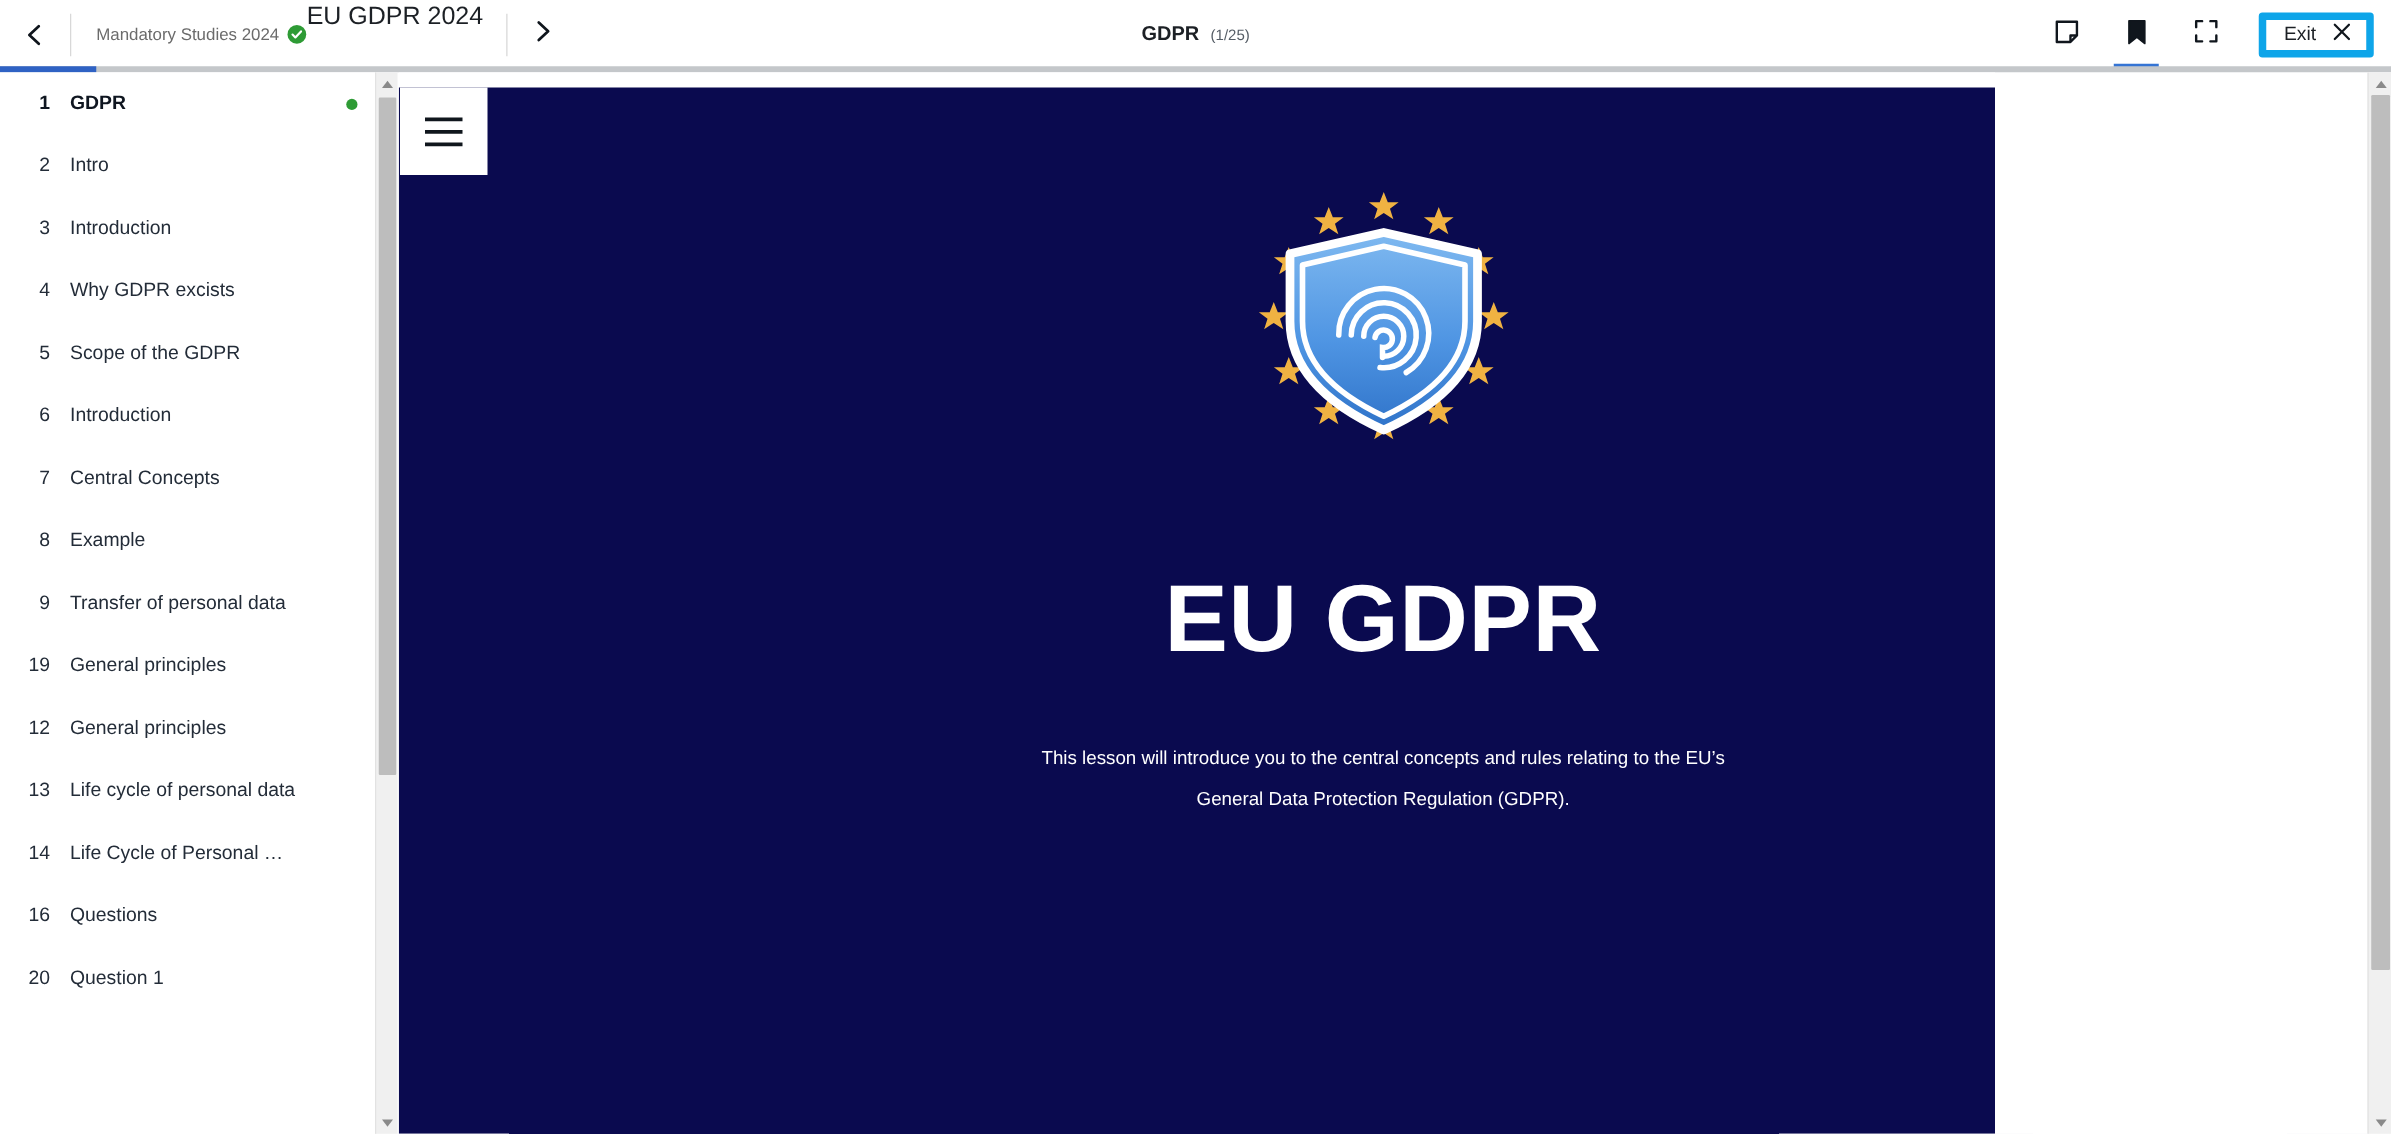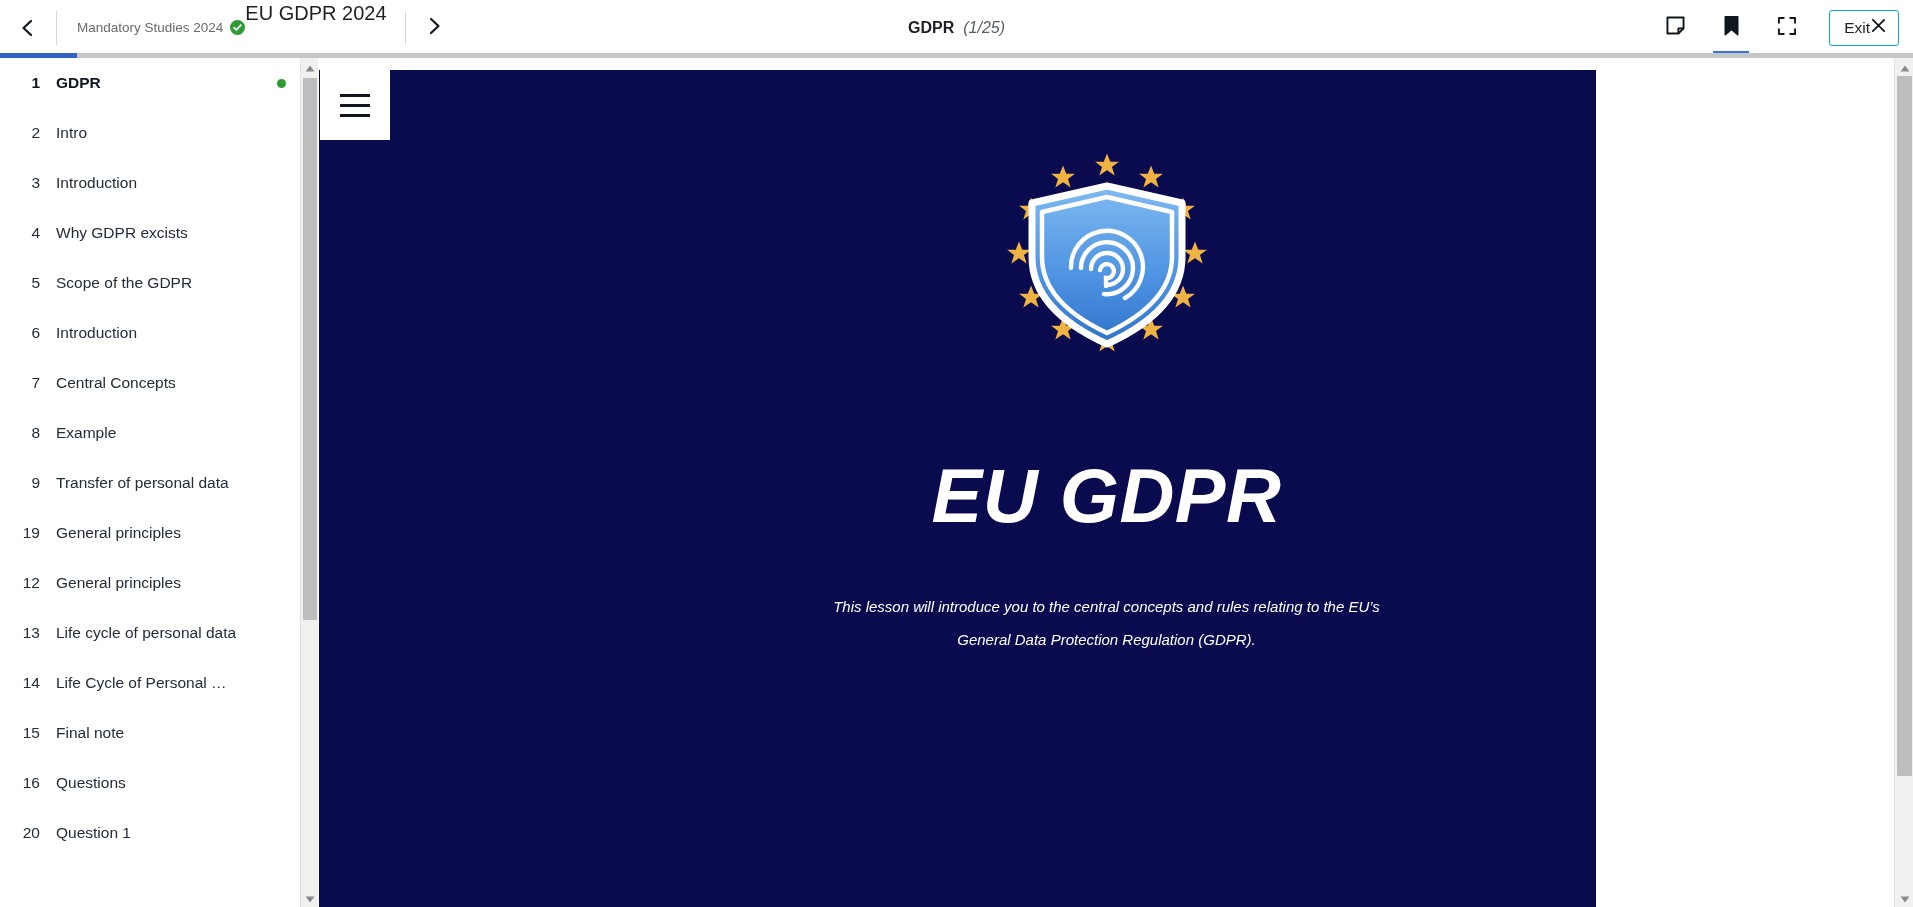--- a/index.html
+++ b/index.html
@@ -52,41 +52,41 @@
     display: flex; align-items: center; justify-content: center;
     cursor: pointer;
   }
   .hdr-center {
     position: absolute; left: 0; right: 0; top: 0;
     height: 55px; display: flex; align-items: center; justify-content: center;
     pointer-events: none;
   }
   .hdr-center-inner { display: flex; align-items: baseline; gap: 9px; }
   .slide-title { font-size: 16px; font-weight: bold; color: #1c2025; }
-  .slide-count { font-size: 16px; color: #555d66; font-style: italic; }
+  .slide-count { font-size: 12px; color: #555d66; }
 
   .hdr-right {
     position: absolute; right: 0; top: 0; height: 55px;
     display: flex; align-items: center; gap: 0;
   }
   .hdr-icon-btn {
     width: 56px; height: 55px; position: relative;
     display: flex; align-items: center; justify-content: center;
     cursor: pointer;
   }
   .hdr-icon-btn.active::after {
     content: ""; position: absolute; bottom: 0; left: 10px; right: 10px;
     height: 4px; background: #3574d4;
   }
   .exit-btn {
     margin-left: 14px; margin-right: 14px;
     height: 36px; padding: 0 11px 0 14px;
-    border: 1px solid #0ea5e9; border-radius: 3px;
+    border: 6px solid #0ea5e9; border-radius: 3px;
     background: #fff; cursor: pointer;
-    display: flex; align-items: center; 
+    display: flex; align-items: center; gap: 12px;
   }
   .exit-label { font-size: 15.5px; color: #1c2025; }
 
   
   .progress-track {
     position: absolute; top: 53px; left: 0;
     width: 1913px; height: 5px; background: #c4c7ca;
   }
   .progress-fill { height: 5px; background: #2f62c4; }
 
@@ -137,21 +137,21 @@
   .sb-arrow.down { bottom: 0; }
   .sb-thumb {
     position: absolute; left: 2px; width: 14px;
     background: #bdbdbd; border-radius: 1px; cursor: pointer;
   }
 
   
   .stage {
     position: absolute; top: 0; left: 319px;
     width: 1277px; height: 849px;
-    background: #ffffff; overflow: hidden; font-style: italic;
+    background: #ffffff; overflow: hidden;
   }
   .slide {
     position: absolute; top: 12px; left: 0;
     width: 1575px; height: 837px;
     background: #0a0a4f;
   }
   .hamburger {
     position: absolute; top: 12px; left: 1px;
     width: 70px; height: 70px; background: #ffffff;
     display: flex; flex-direction: column; align-items: center;
@@ -345,24 +345,20 @@
         <div class="toc-num">12</div>
         <div class="toc-label">General principles</div>
       </div>
       <div class="toc-item">
         <div class="toc-num">13</div>
         <div class="toc-label">Life cycle of personal data</div>
       </div>
       <div class="toc-item">
         <div class="toc-num">14</div>
         <div class="toc-label">Life Cycle of Personal …</div>
-      </div>
-      <div class="toc-item">
-        <div class="toc-num">15</div>
-        <div class="toc-label">Final note</div>
       </div>
       <div class="toc-item">
         <div class="toc-num">16</div>
         <div class="toc-label">Questions</div>
       </div>
       <div class="toc-item">
         <div class="toc-num">20</div>
         <div class="toc-label">Question 1</div>
       </div>
     </div>

